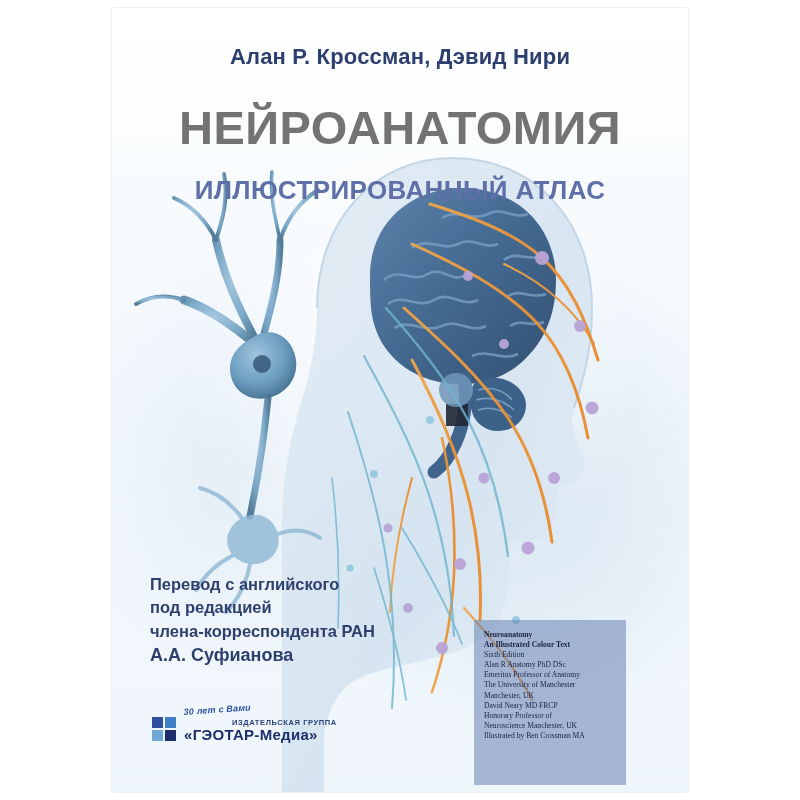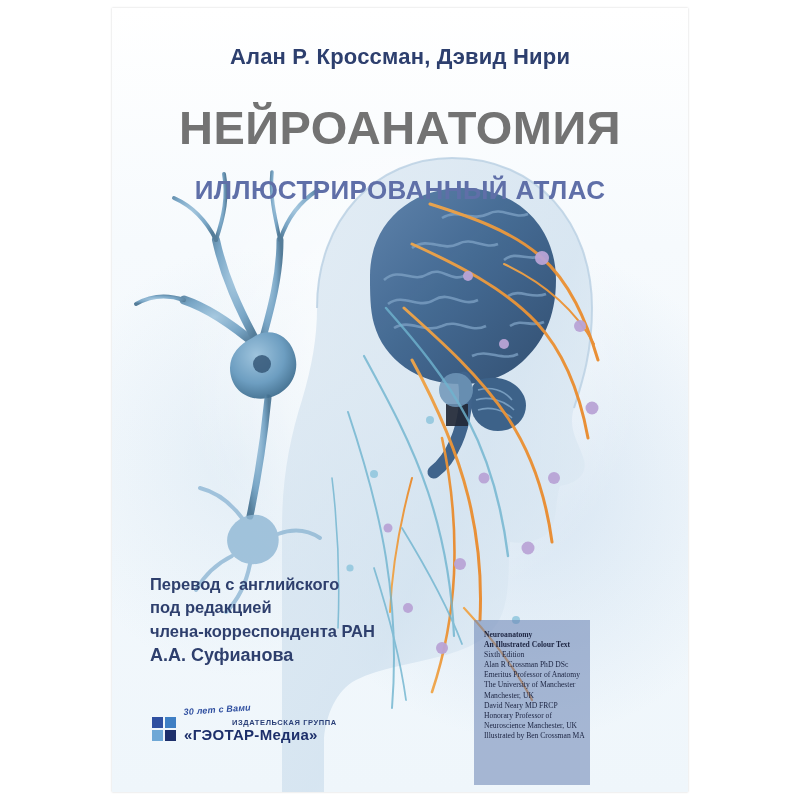--- a/index.html
+++ b/index.html
@@ -85,21 +85,21 @@
   }
   .translation .editor {
     font-weight: 700;
     font-size: 18px;
   }
   
   .eng-box {
     position: absolute;
     left: 362px;
     top: 612px;
-    width: 116px;
+    width: 152px;
     height: 165px;
     background: rgba(104,130,178,0.55);
     padding: 10px 8px 6px 10px;
     box-sizing: border-box;
     z-index: 46;
   }
   .eng-box .line {
     font-family: "Liberation Serif", serif;
     font-size: 7.6px;
     line-height: 1.33;
@@ -338,21 +338,21 @@
       <div>Перевод с английского</div>
       <div>под редакцией</div>
       <div>члена-корреспондента РАН</div>
       <div class="editor">А.А. Суфианова</div>
     </div>
 
     <div class="eng-box">
       <div class="line bold">Neuroanatomy</div>
       <div class="line bold">An Illustrated Colour Text</div>
       <div class="line">Sixth Edition</div>
-      <div class="line">Alan R Crossman PhD DSc</div>
+      <div class="line">Alan R Anatomy PhD DSc</div>
       <div class="line">Emeritus Professor of Anatomy</div>
       <div class="line">The University of Manchester</div>
       <div class="line">Manchester, UK</div>
       <div class="line">David Neary MD FRCP</div>
       <div class="line">Honorary Professor of</div>
       <div class="line">Neuroscience Manchester, UK</div>
       <div class="line">Illustrated by Ben Crossman MA</div>
     </div>
 
     <div class="publisher">

